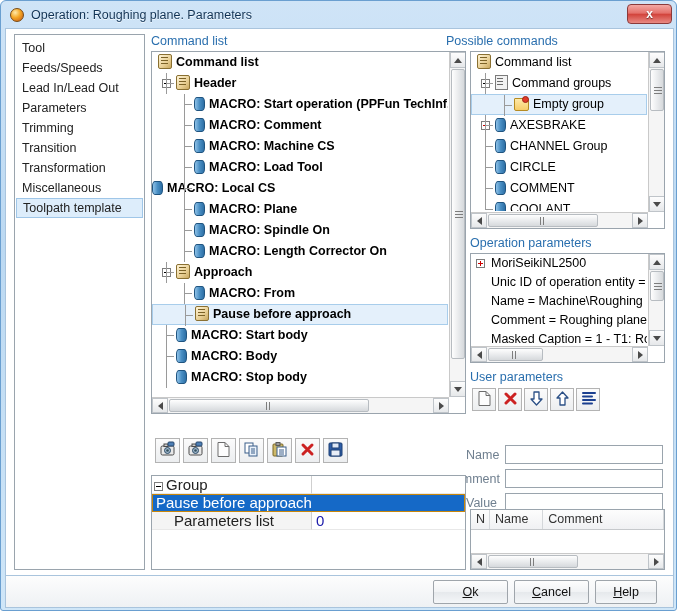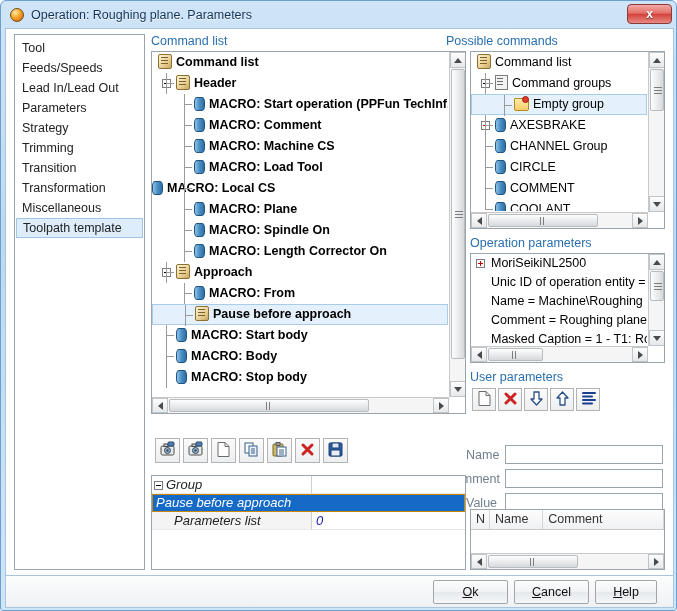--- a/index.html
+++ b/index.html
@@ -191,21 +191,21 @@
   .tbtn{
     width:25px;height:25px;box-sizing:border-box;
     border:1px solid #b3b3b3;background:linear-gradient(to bottom,#fbfbfb,#eceef0);
     display:flex;align-items:center;justify-content:center;cursor:pointer;
   }
   
   .propgrid{
     position:absolute;background:#fff;border:1px solid #9aa4ad;box-sizing:border-box;
     overflow:hidden;
   }
-  .pg-row{display:flex;height:18px;line-height:18px;font-size:13px;font-style:italic;}
+  .pg-row{display:flex;height:18px;line-height:18px;font-size:15px;}
   .pg-name{
     width:160px;box-sizing:border-box;border-right:1px solid #cfcfcf;
     border-bottom:1px solid #e8e8e8;
     background:#f4f4f4;color:#222;padding-left:6px;white-space:nowrap;overflow:hidden;
   }
   .pg-name.cat{background:#fff;padding-left:2px;font-weight:normal;}
   .pg-name.indent{padding-left:22px;}
   .pg-val{
     flex:1;box-sizing:border-box;border-bottom:1px solid #e8e8e8;background:#fff;
     padding-left:4px;color:#1a1aaa;white-space:nowrap;overflow:hidden;
@@ -262,21 +262,20 @@
 
   <div class="client">
     <div class="panel-bg"></div>
     <div class="footer-bg"></div>
 
     <div class="cat-list" id="cat-list">
         <div class="cat-item">Tool</div>
         <div class="cat-item">Feeds/Speeds</div>
         <div class="cat-item">Lead In/Lead Out</div>
         <div class="cat-item">Parameters</div>
-        <div class="cat-item">Strategy</div>
         <div class="cat-item">Trimming</div>
         <div class="cat-item">Transition</div>
         <div class="cat-item">Transformation</div>
         <div class="cat-item">Miscellaneous</div>
         <div class="cat-item selected">Toolpath template</div>
       </div>
 
     <div class="grp-label" style="left:146px;top:6px;">Command list</div>
     <div class="treebox" style="left:146px;top:23px;width:315px;height:363px;">
       <div class="tree-inner" style="right:17px;bottom:17px;" id="cmd-tree">

